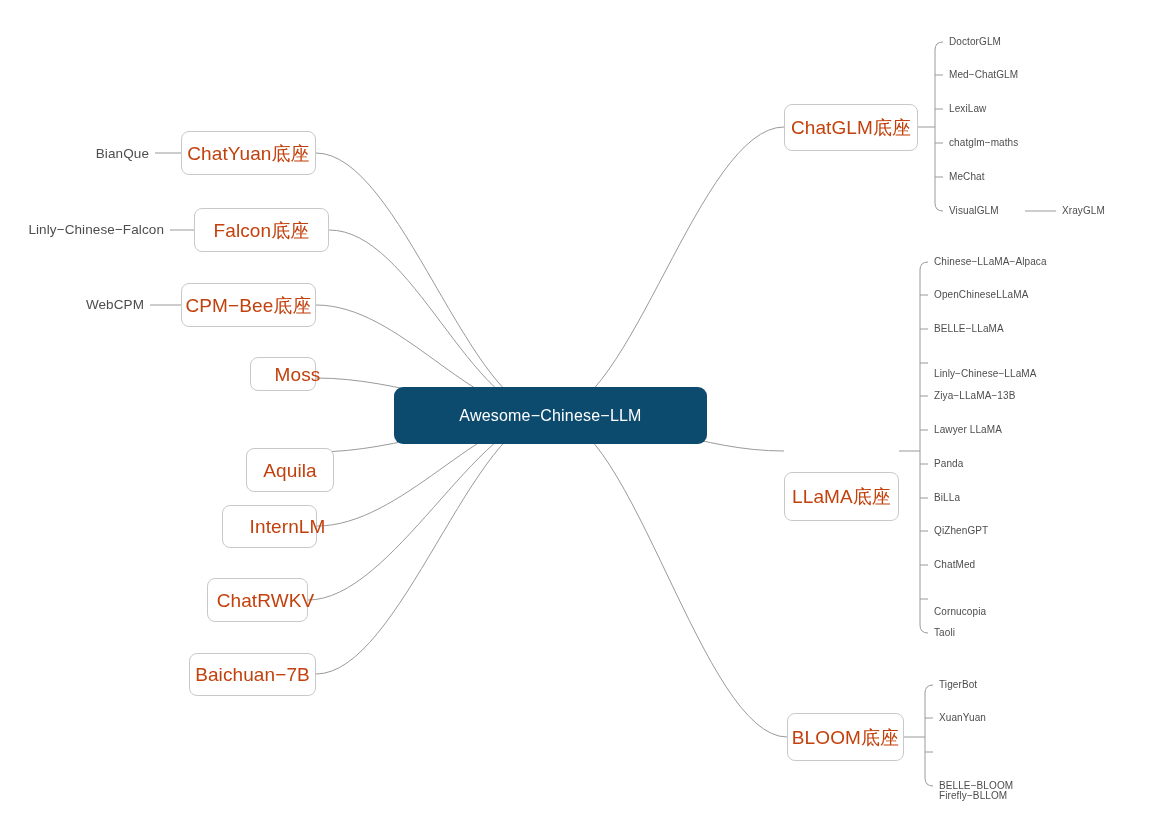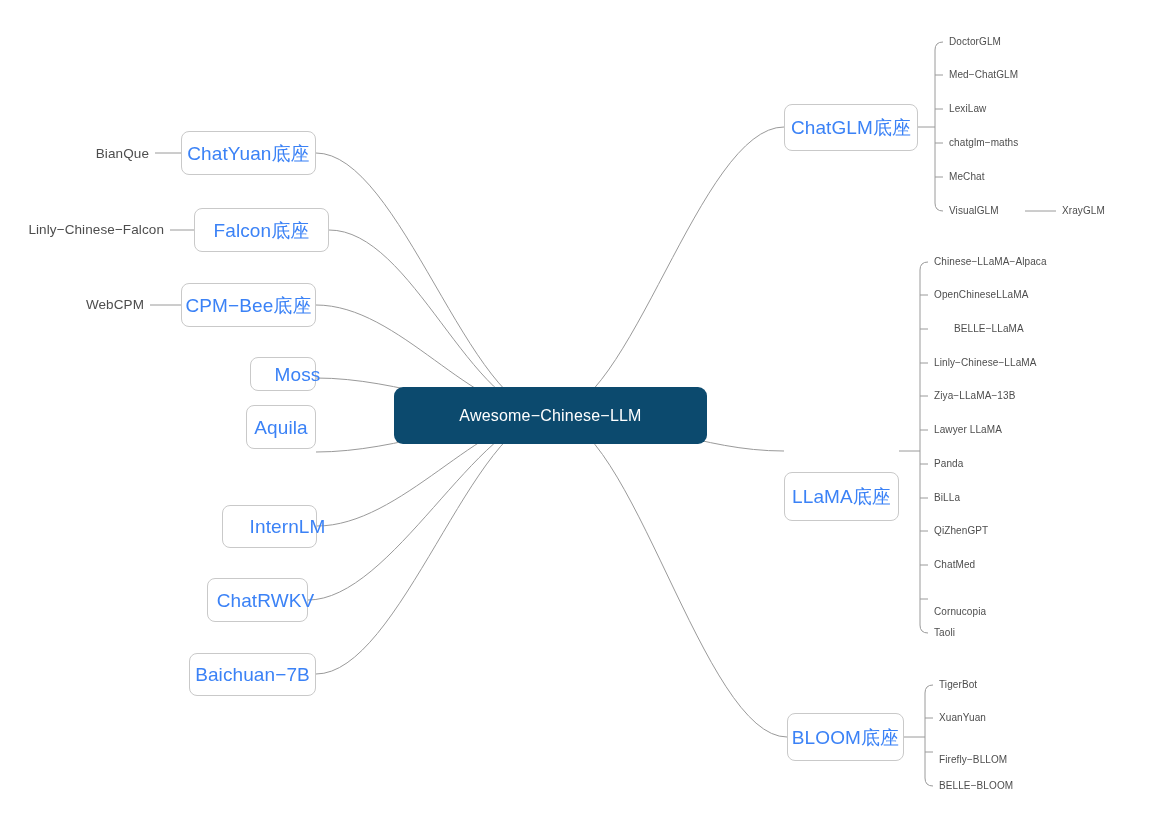--- a/index.html
+++ b/index.html
@@ -28,21 +28,21 @@
   }
   .node {
     position: absolute;
     box-sizing: border-box;
     background: #ffffff;
     border: 1px solid #c9c9c9;
     border-radius: 8px;
     display: flex;
     align-items: center;
     justify-content: center;
-    color: #3b82f6;
+    color: #c2410c;
     font-size: 19px;
     line-height: 1;
     white-space: nowrap;
     letter-spacing: 0.1px;
   }
   .node-root {
     position: absolute;
     box-sizing: border-box;
     background: #0c4a6e;
     border: none;
@@ -138,21 +138,21 @@
   <div class="node-root" style="left:394px; top:387px; width:313px; height:57px;">Awesome−Chinese−LLM</div>
 
   <div class="node" style="left:181px; top:131px; width:135px; height:44px;text-align:right;">ChatYuan底座</div>
 
   <div class="node" style="left:194px; top:208px; width:135px; height:44px;">Falcon底座</div>
 
   <div class="node" style="left:181px; top:283px; width:135px; height:44px;">CPM−Bee底座</div>
 
   <div class="node" style="left:250px; top:357px; width:66px; height:34px;padding-left:29px;">Moss</div>
 
-  <div class="node" style="left:246px; top:405px; width:70px; height:44px;">Aquila</div>
+  <div class="node" style="left:246px; top:448px; width:88px; height:44px;">Aquila</div>
 
   <div class="node" style="left:222px; top:505px; width:95px; height:43px;padding-left:36px;">InternLM</div>
 
   <div class="node" style="left:207px; top:578px; width:101px; height:44px;padding-left:16px;">ChatRWKV</div>
 
   <div class="node" style="left:189px; top:653px; width:127px; height:43px;">Baichuan−7B</div>
 
   <div class="leaf-left" style="left:149px; top:154px;">BianQue</div>
 
   <div class="leaf-left" style="left:164px; top:230px;">Linly−Chinese−Falcon</div>
@@ -168,29 +168,29 @@
   <div class="leaf" style="left:949px; top:42px;">DoctorGLM</div>
   <div class="leaf" style="left:949px; top:75px;">Med−ChatGLM</div>
   <div class="leaf" style="left:949px; top:109px;">LexiLaw</div>
   <div class="leaf" style="left:949px; top:143px;">chatglm−maths</div>
   <div class="leaf" style="left:949px; top:177px;">MeChat</div>
   <div class="leaf" style="left:949px; top:211px;">VisualGLM</div>
   <div class="leaf" style="left:1062px; top:211px;">XrayGLM</div>
 
   <div class="leaf" style="left:934px; top:262px;">Chinese−LLaMA−Alpaca</div>
   <div class="leaf" style="left:934px; top:295px;">OpenChineseLLaMA</div>
-  <div class="leaf" style="left:934px; top:329px;margin-left:20px;">BELLE−LLaMA</div>
-  <div class="leaf" style="left:934px; top:363px;">Linly−Chinese−LLaMA</div>
+  <div class="leaf" style="left:934px; top:329px;">BELLE−LLaMA</div>
+  <div class="leaf" style="left:934px; top:374px;">Linly−Chinese−LLaMA</div>
   <div class="leaf" style="left:934px; top:396px;">Ziya−LLaMA−13B</div>
   <div class="leaf" style="left:934px; top:430px;">Lawyer LLaMA</div>
   <div class="leaf" style="left:934px; top:464px;">Panda</div>
   <div class="leaf" style="left:934px; top:498px;">BiLLa</div>
   <div class="leaf" style="left:934px; top:531px;">QiZhenGPT</div>
   <div class="leaf" style="left:934px; top:565px;">ChatMed</div>
   <div class="leaf" style="left:934px; top:612px;text-align:right;">Cornucopia</div>
   <div class="leaf" style="left:934px; top:633px;">Taoli</div>
 
   <div class="leaf" style="left:939px; top:685px;">TigerBot</div>
   <div class="leaf" style="left:939px; top:718px;">XuanYuan</div>
-  <div class="leaf" style="left:939px; top:760px;">Firefly−BLLOM</div>
+  <div class="leaf" style="left:939px; top:796px;">Firefly−BLLOM</div>
   <div class="leaf" style="left:939px; top:786px;">BELLE−BLOOM</div>
 
 </div>
 
 </body></html>

